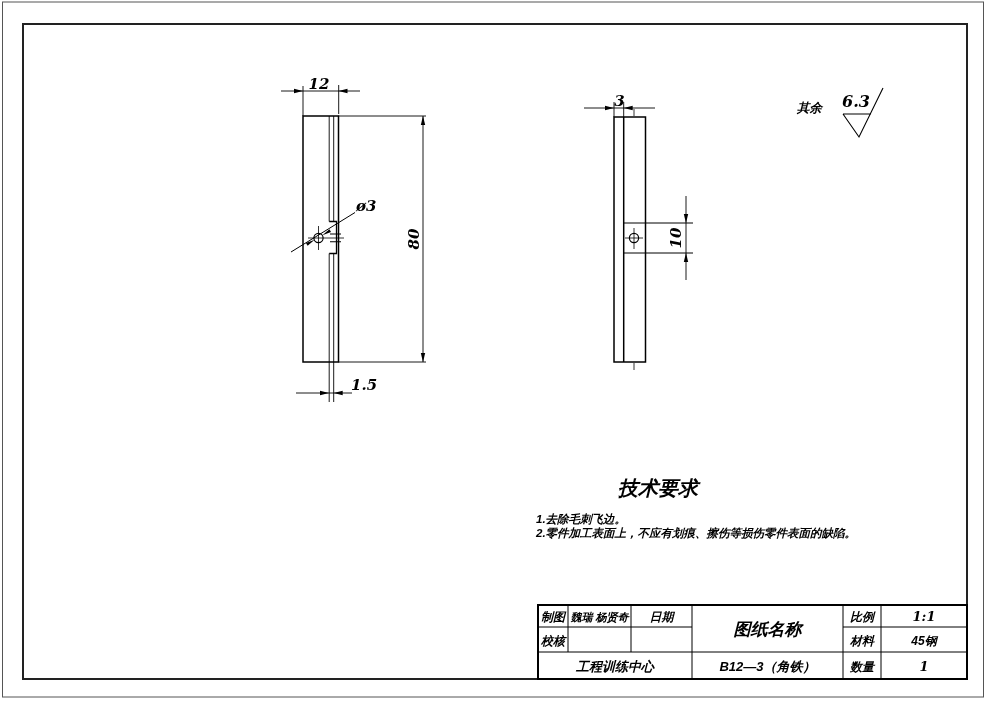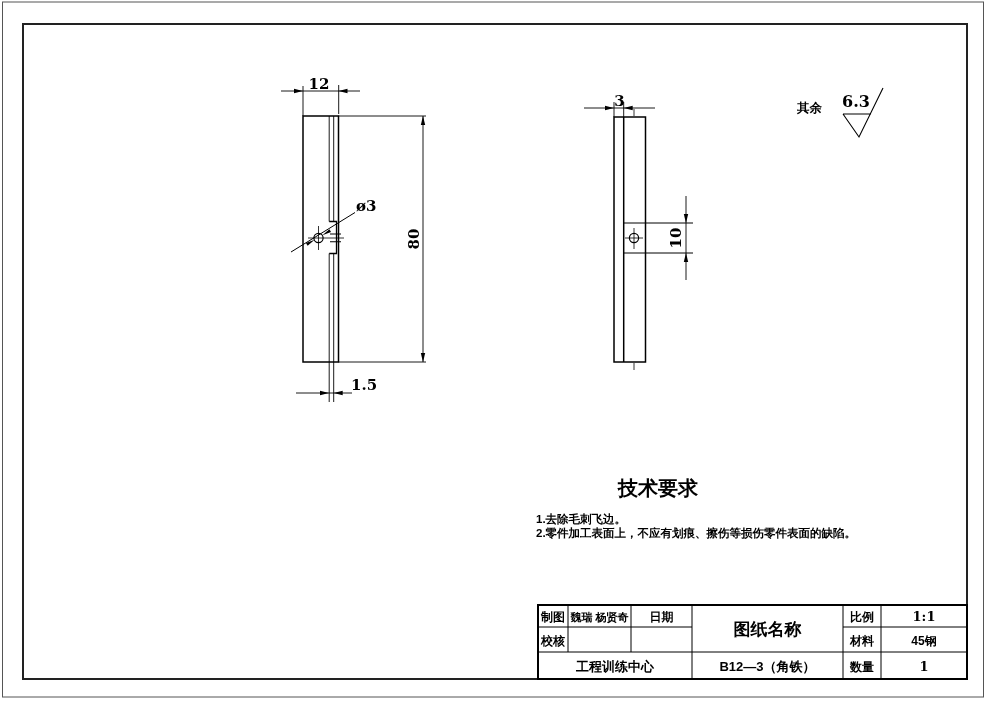--- a/index.html
+++ b/index.html
@@ -1,17 +1,17 @@
 <!DOCTYPE html>
 <html><head>
 <meta charset="utf-8">
 <style>
   html,body{margin:0;padding:0;background:#fff;}
   .sheet{position:relative;width:993px;height:702px;background:#fff;overflow:hidden;
-         font-family:"Liberation Sans",sans-serif;}
+         font-family:"Liberation Sans",sans-serif;font-style:italic;}
   svg{position:absolute;left:0;top:0;}
   svg text{fill:#000;}
   .num{font-family:"DejaVu Serif",serif;font-weight:bold;}
   .cn{font-family:"Liberation Sans",sans-serif;font-weight:bold;}
 </style>
 </head>
 <body>
 
 <div class="sheet">
 <svg width="993" height="702" viewBox="0 0 993 702">

